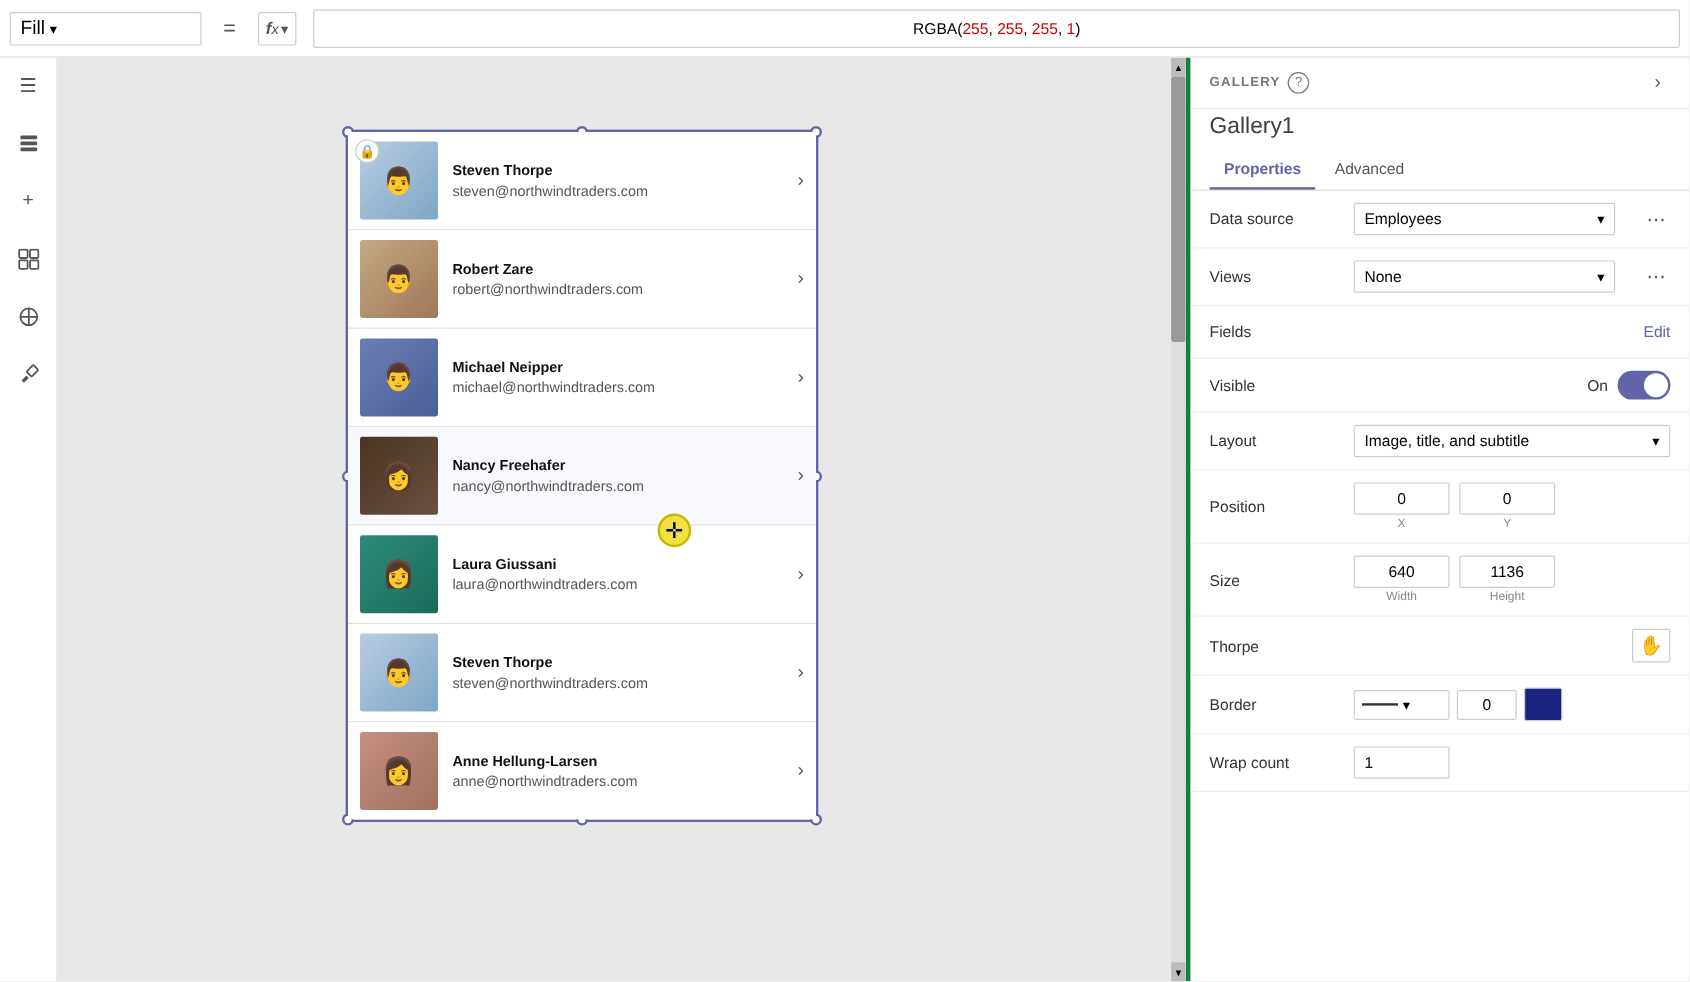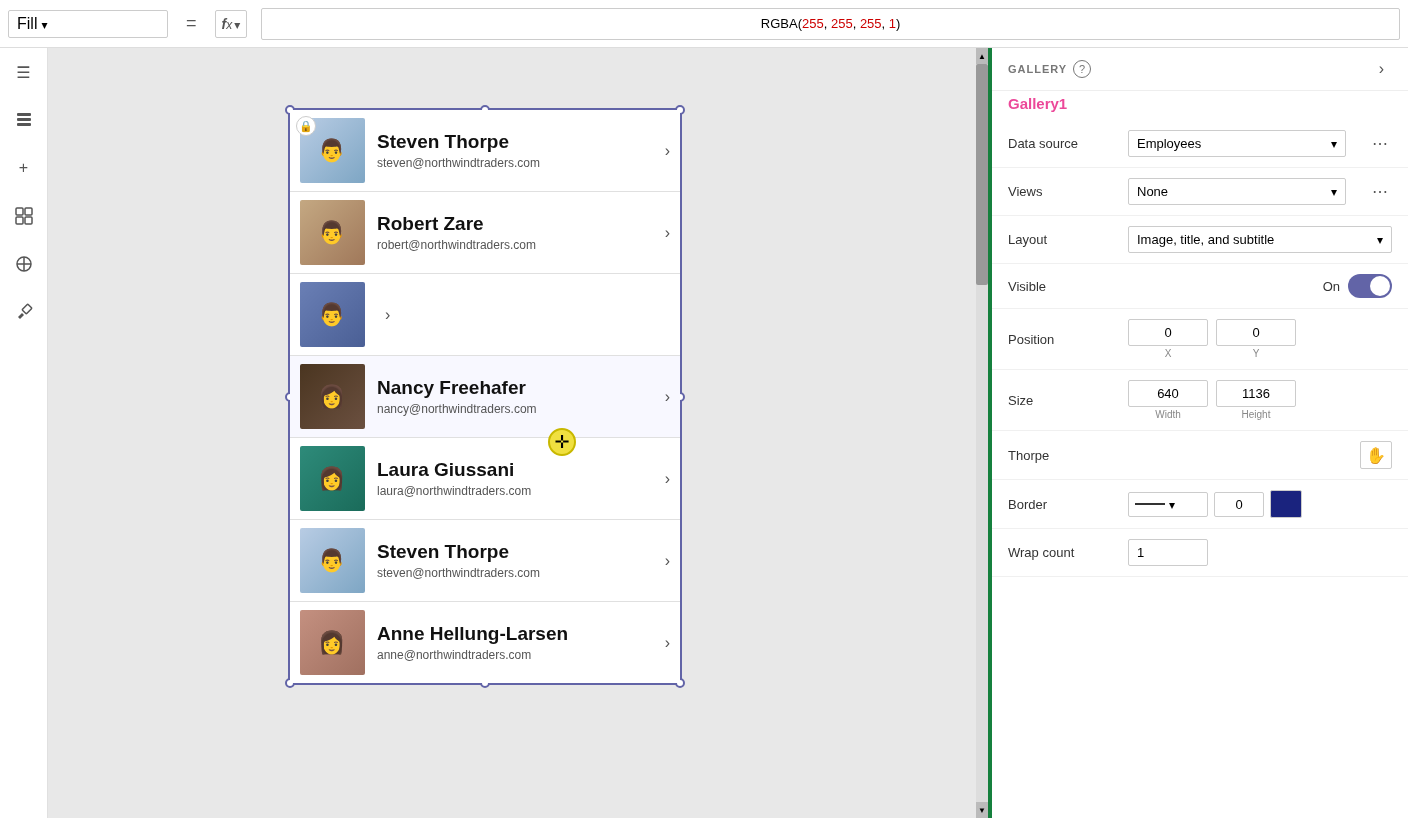--- a/index.html
+++ b/index.html
@@ -89,21 +89,21 @@
     .av1 { background: linear-gradient(135deg, #b8cce4 0%, #7ea6c4 100%); }
     .av2 { background: linear-gradient(135deg, #c4a882 0%, #a0785a 100%); }
     .av3 { background: linear-gradient(135deg, #6a7fb5 0%, #4a5f95 100%); }
     .av4 { background: linear-gradient(135deg, #4a3520 0%, #6b5040 100%); }
     .av5 { background: linear-gradient(135deg, #2e8b7a 0%, #1a6b5a 100%); }
     .av6 { background: linear-gradient(135deg, #b8cce4 0%, #7ea6c4 100%); }
     .av7 { background: linear-gradient(135deg, #c49080 0%, #a07060 100%); }
 
     .gallery-item-info { flex: 1; }
     .gallery-item-name {
-      font-size: 19px; font-weight: 600; color: #111; margin-bottom: 3px;
+      font-size: 12px; font-weight: 600; color: #111; margin-bottom: 3px;
     }
     .gallery-item-email { font-size: 12px; color: #555; }
     .gallery-item-arrow {
       color: #555; font-size: 14px; margin-left: 8px;
     }
 
     
     .move-cursor {
       position: absolute; top: 380px; left: 500px;
       width: 28px; height: 28px; background: #f0e040; border-radius: 50%;
@@ -149,21 +149,21 @@
     .panel-title-label {
       font-size: 11px; color: #777; text-transform: uppercase;
       letter-spacing: 1px; font-weight: 600; margin-right: 6px;
     }
     .panel-help-icon {
       width: 18px; height: 18px; border-radius: 50%; border: 1px solid #777;
       display: flex; align-items: center; justify-content: center;
       font-size: 11px; color: #777; cursor: pointer;
     }
     .panel-gallery-name {
-      padding: 4px 16px 8px; font-size: 15px; font-weight: 700; color: #ec4899;
+      padding: 4px 16px 8px; font-size: 19px; font-weight: 400; color: #404040;
     }
 
     
     .panel-tabs {
       display: flex; border-bottom: 1px solid #e0e0e0; padding: 0 16px;
     }
     .panel-tab {
       padding: 8px 12px; font-size: 13px; cursor: pointer; color: #555;
       border-bottom: 2px solid transparent; margin-right: 4px;
     }
@@ -345,20 +345,24 @@
             <div class="gallery-item-name">Robert Zare</div>
             <div class="gallery-item-email">robert@northwindtraders.com</div>
           </div>
           <span class="gallery-item-arrow chevron-right"></span>
         </div>
 
         <div class="gallery-item">
           <div class="gallery-item-avatar av3">
             <div class="avatar-placeholder">👨</div>
           </div>
+          <div class="gallery-item-info">
+            <div class="gallery-item-name">Michael Neipper</div>
+            <div class="gallery-item-email">michael@northwindtraders.com</div>
+          </div>
           <span class="gallery-item-arrow chevron-right"></span>
         </div>
 
         <div class="gallery-item" style="background: #f8f8ff;">
           <div class="gallery-item-avatar av4">
             <div class="avatar-placeholder">👩</div>
           </div>
           <div class="gallery-item-info">
             <div class="gallery-item-name">Nancy Freehafer</div>
             <div class="gallery-item-email">nancy@northwindtraders.com</div>
@@ -418,20 +422,28 @@
       <span class="panel-title-label">GALLERY</span>
       <div class="panel-help-icon">
         <span>?</span>
       </div>
       <div style="flex:1"></div>
       <div class="panel-back-btn">›</div>
     </div>
 
     <div class="panel-gallery-name">Gallery1</div>
 
+    <div class="panel-tabs">
+      <div class="panel-tab active">
+        <span>Properties</span>
+      </div>
+      <div class="panel-tab">
+        <span>Advanced</span>
+      </div>
+    </div>
 
     <div class="prop-row">
       <div class="prop-label">Data source</div>
       <div class="prop-value">
         <div class="prop-dropdown">
           <span class="prop-dropdown-text">Employees</span>
           <span class="chevron-down"></span>
         </div>
         <span class="prop-ellipsis">⋯</span>
       </div>
@@ -441,39 +453,45 @@
       <div class="prop-label">Views</div>
       <div class="prop-value">
         <div class="prop-dropdown">
           <span class="prop-dropdown-text">None</span>
           <span class="chevron-down"></span>
         </div>
         <span class="prop-ellipsis">⋯</span>
       </div>
     </div>
 
-
-    <div class="prop-row">
-      <div class="prop-label">Layout</div>
-      <div class="prop-value">
-        <div class="prop-dropdown">
-          <span class="prop-dropdown-text">Image, title, and subtitle</span>
-          <span class="chevron-down"></span>
-        </div>
+    <div class="prop-row">
+      <div class="prop-label">Fields</div>
+      <div class="prop-value">
+        <a class="prop-edit-link" style="margin-left:auto;">Edit</a>
       </div>
     </div>
 
     <div class="prop-row">
       <div class="prop-label">Visible</div>
       <div class="prop-value">
         <div class="toggle-container">
           <span class="toggle-label">On</span>
           <div class="toggle-switch">
             <div class="toggle-thumb"></div>
           </div>
+        </div>
+      </div>
+    </div>
+
+    <div class="prop-row">
+      <div class="prop-label">Layout</div>
+      <div class="prop-value">
+        <div class="prop-dropdown">
+          <span class="prop-dropdown-text">Image, title, and subtitle</span>
+          <span class="chevron-down"></span>
         </div>
       </div>
     </div>
 
     <div class="prop-row">
       <div class="prop-label">Position</div>
       <div class="prop-value">
         <div class="inputs-pair">
           <div class="input-group">
             <input class="prop-input" type="text" value="0" style="">

